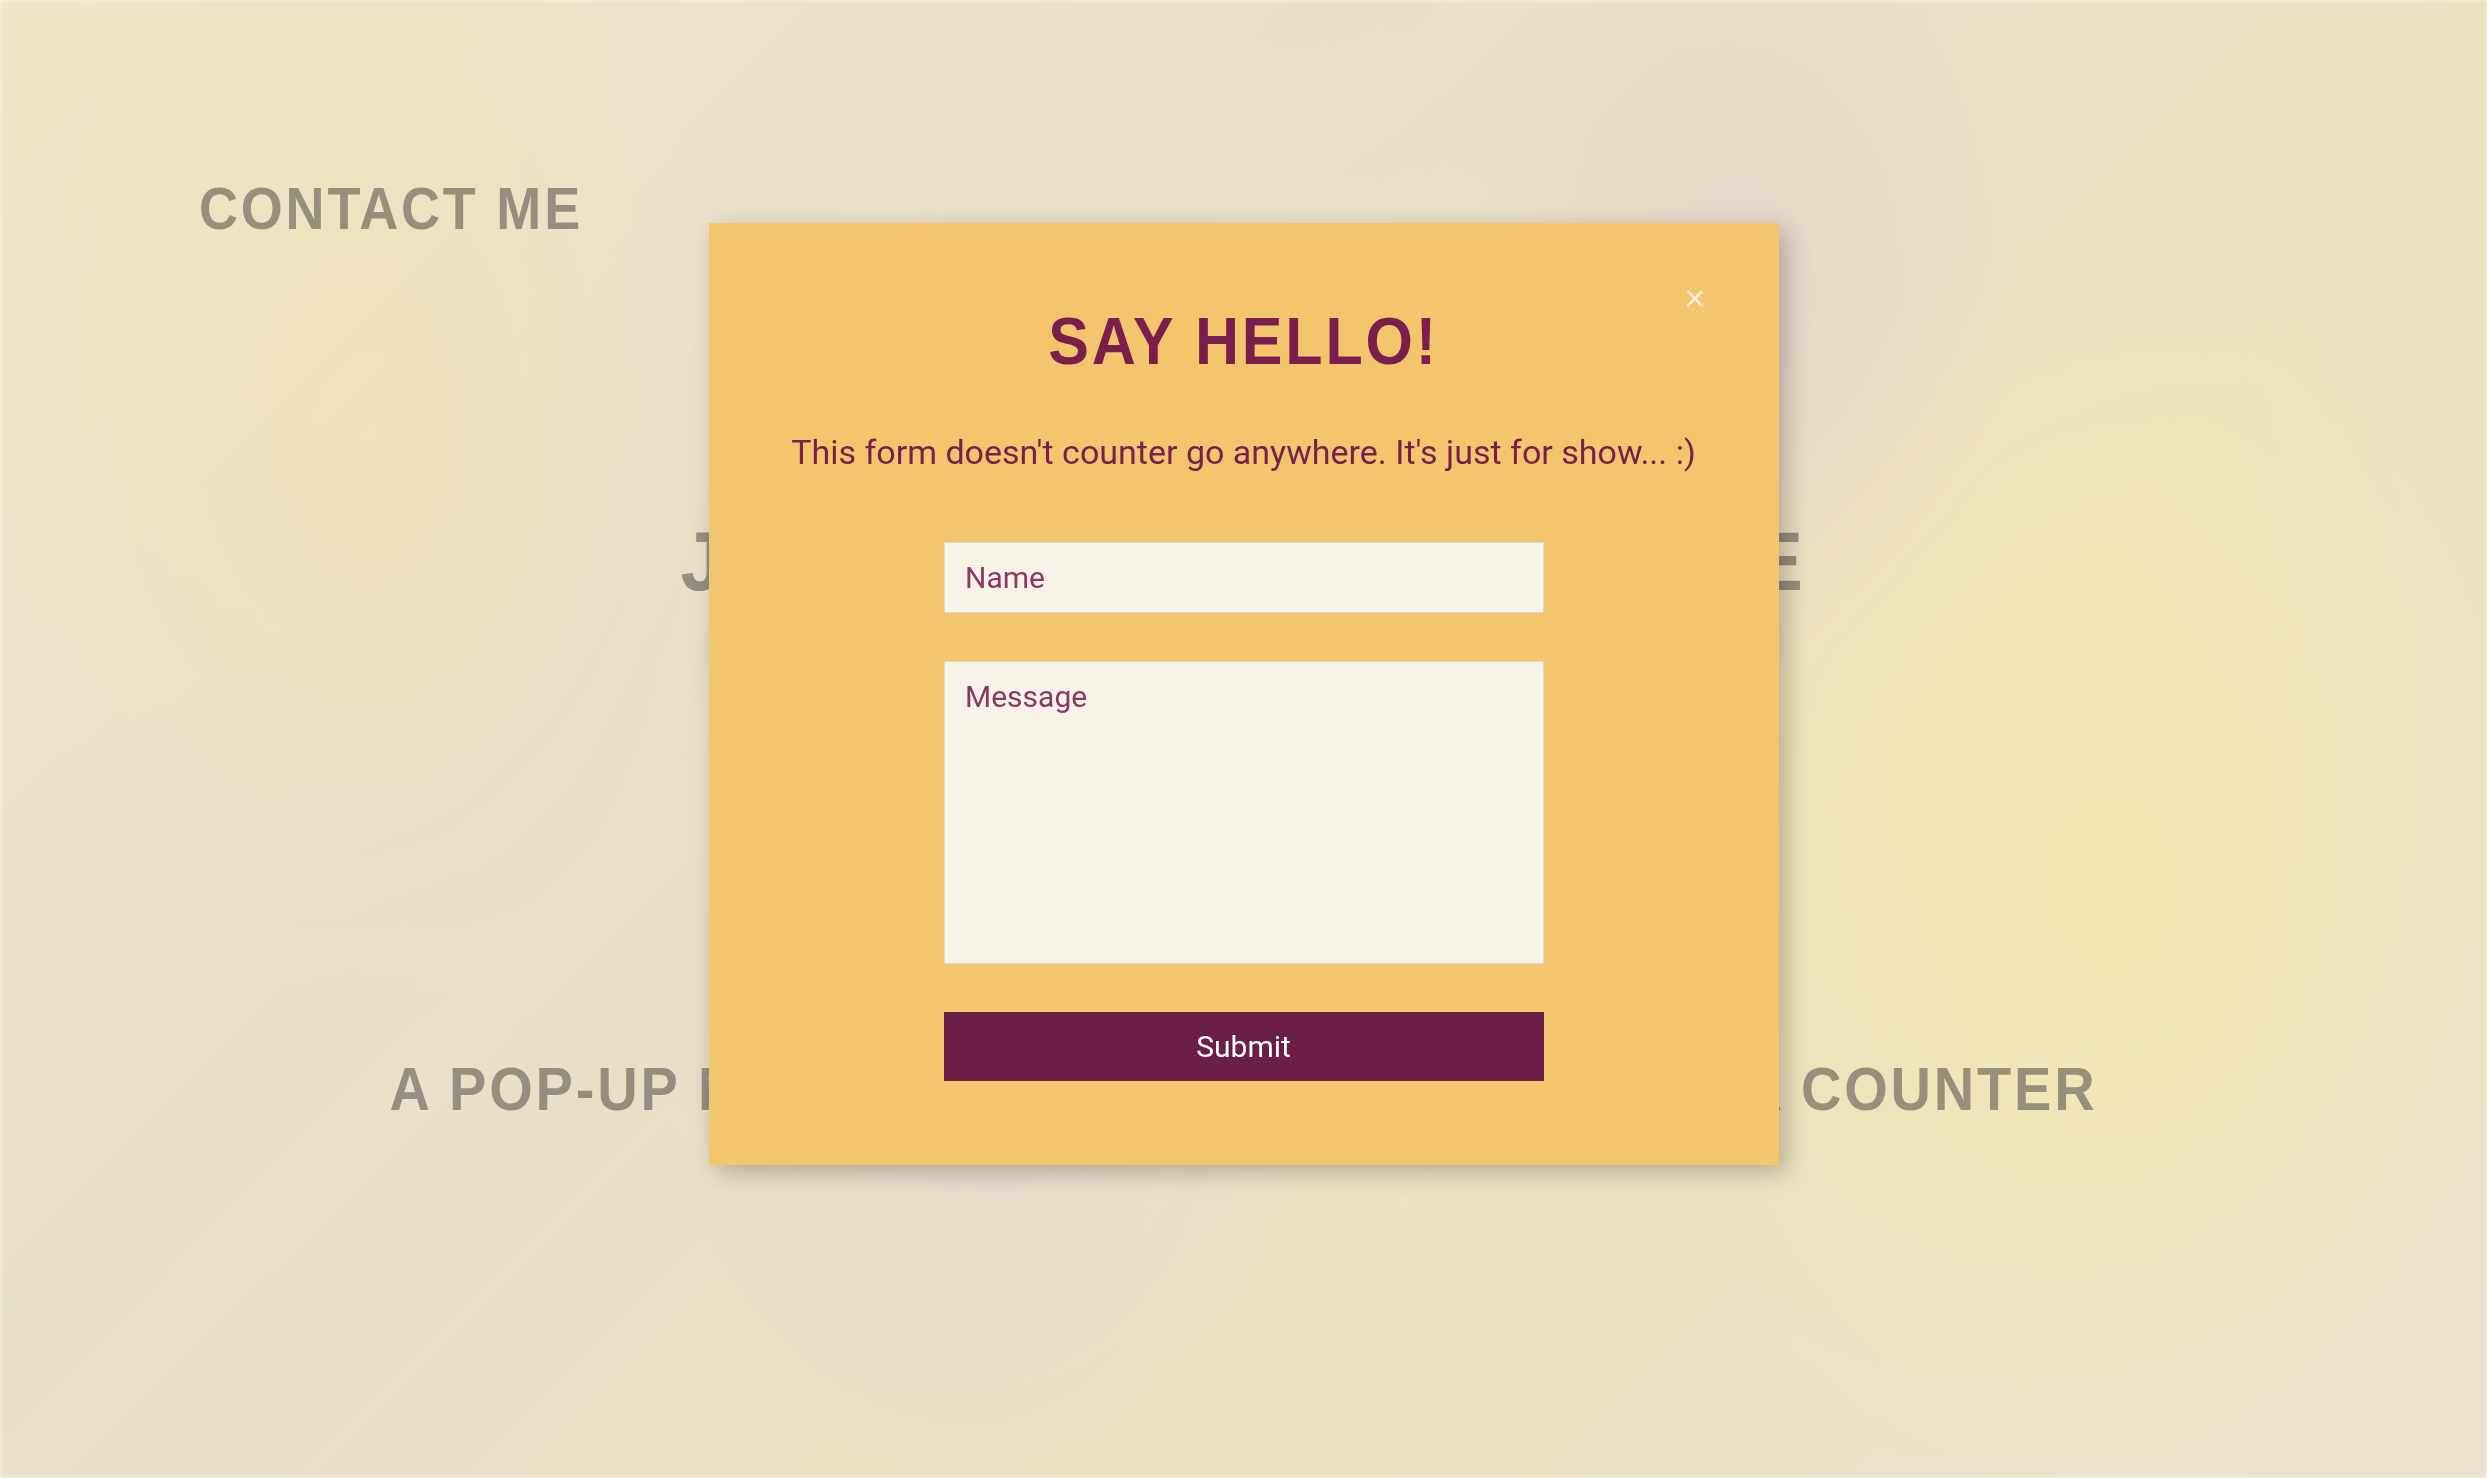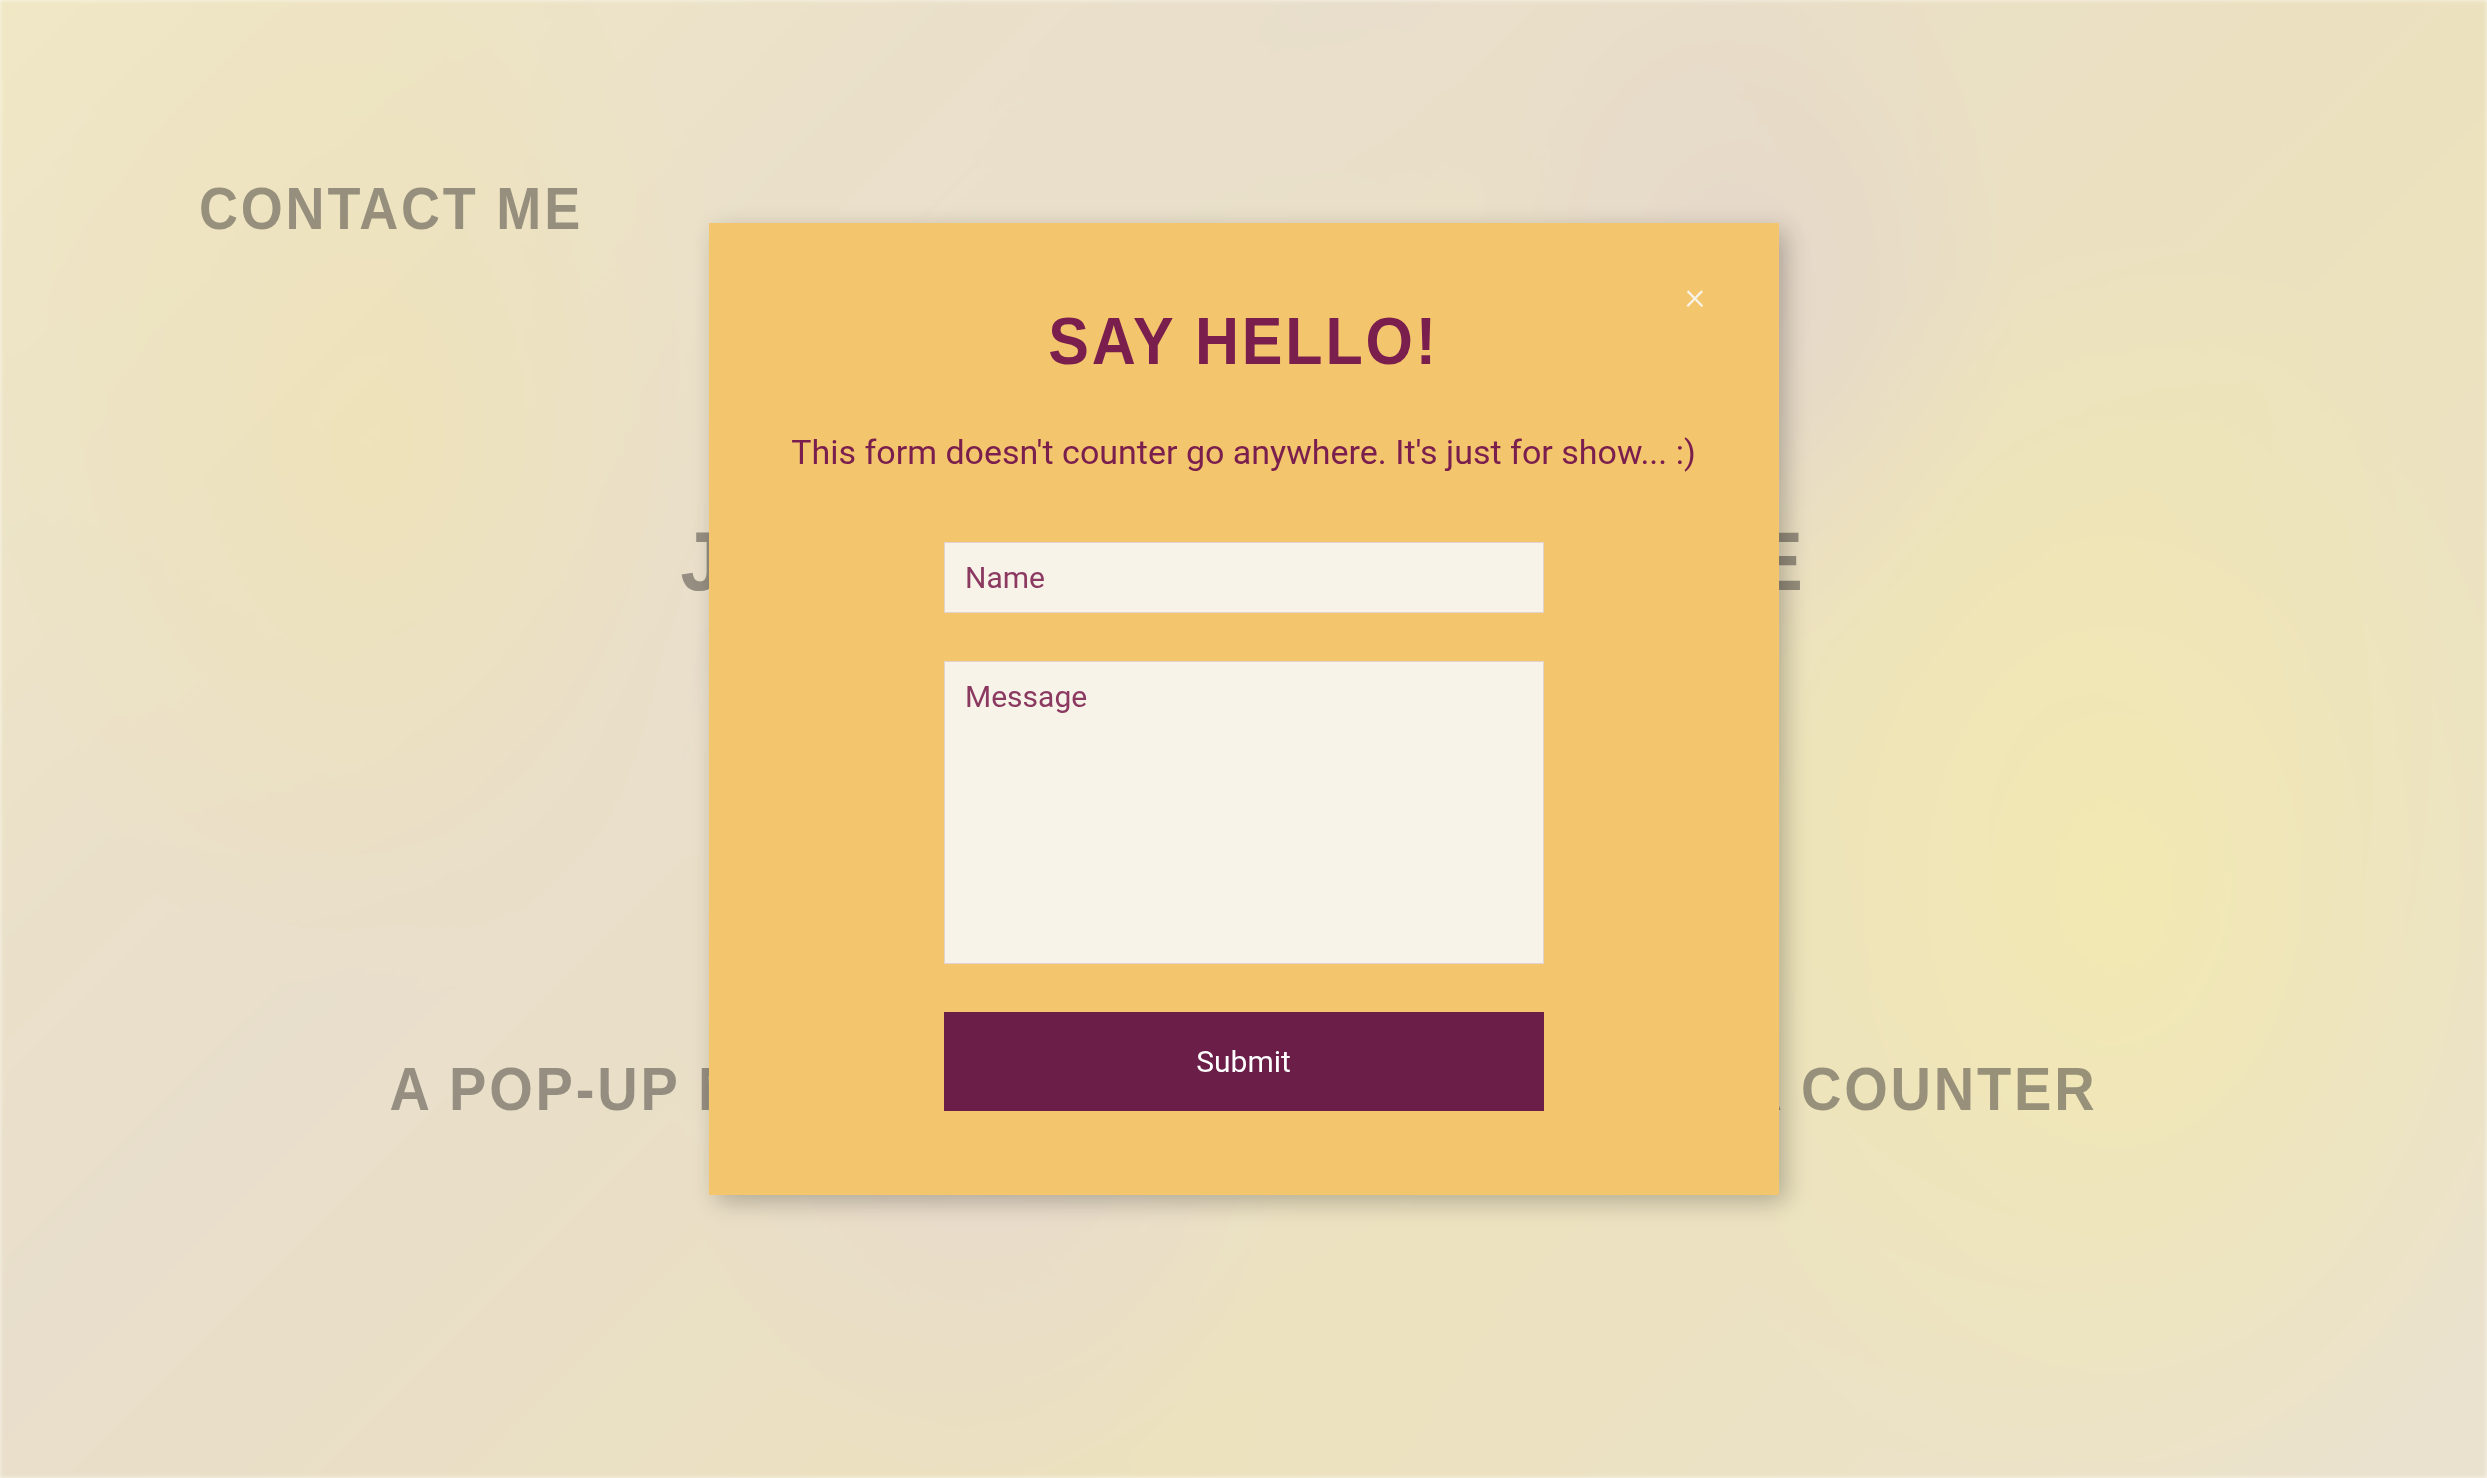--- a/index.html
+++ b/index.html
@@ -153,21 +153,21 @@
     textarea.input-field {
       height: 303px;
       resize: none;
     }
     
     .submit-button {
       width: 100%;
       background: #6b1e48;
       color: #ffffff;
       border: none;
-      padding: 32px;
+      padding: 17px;
       font-size: 30px;
       font-weight: 400;
       cursor: pointer;
       font-family: inherit;
     }
   </style>
 </head>
 <body>
 
 <div class="background"></div>

